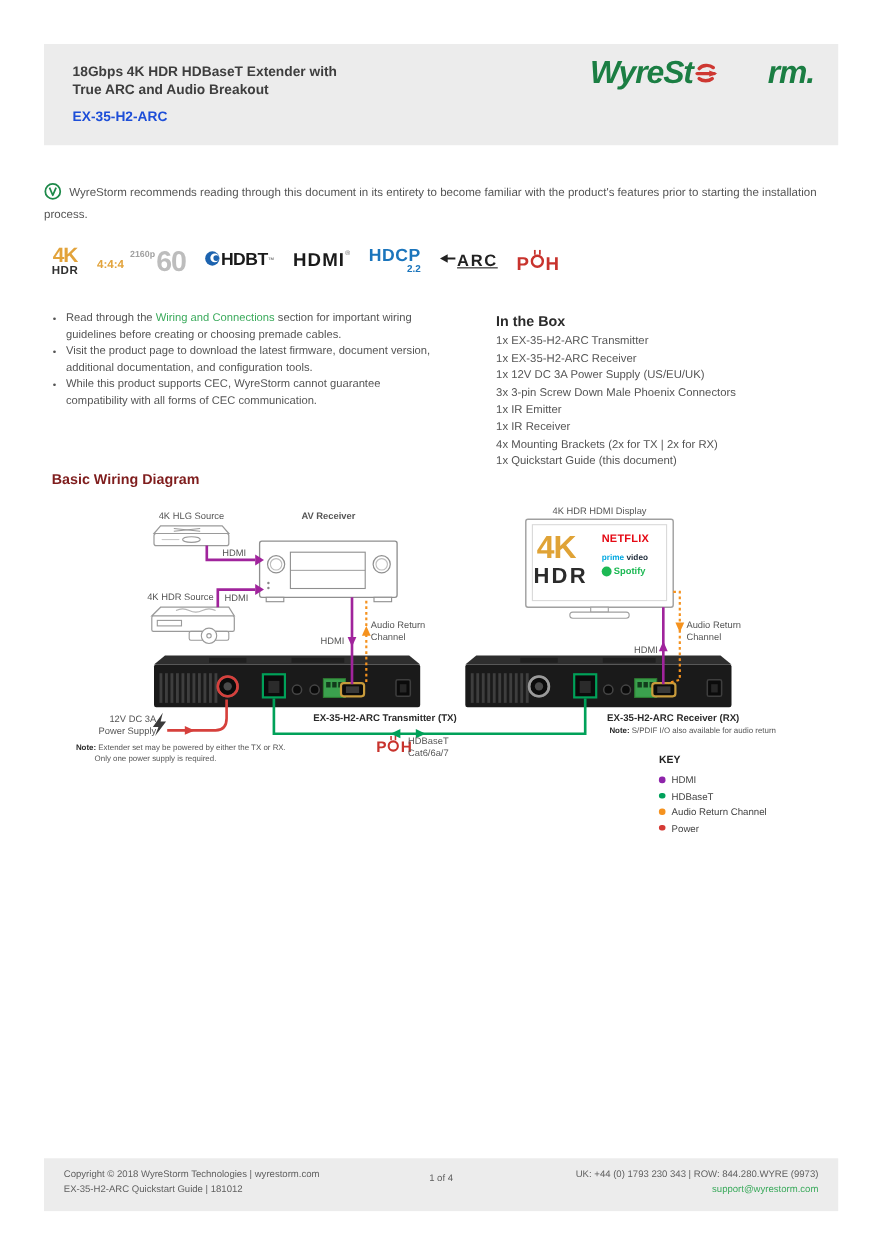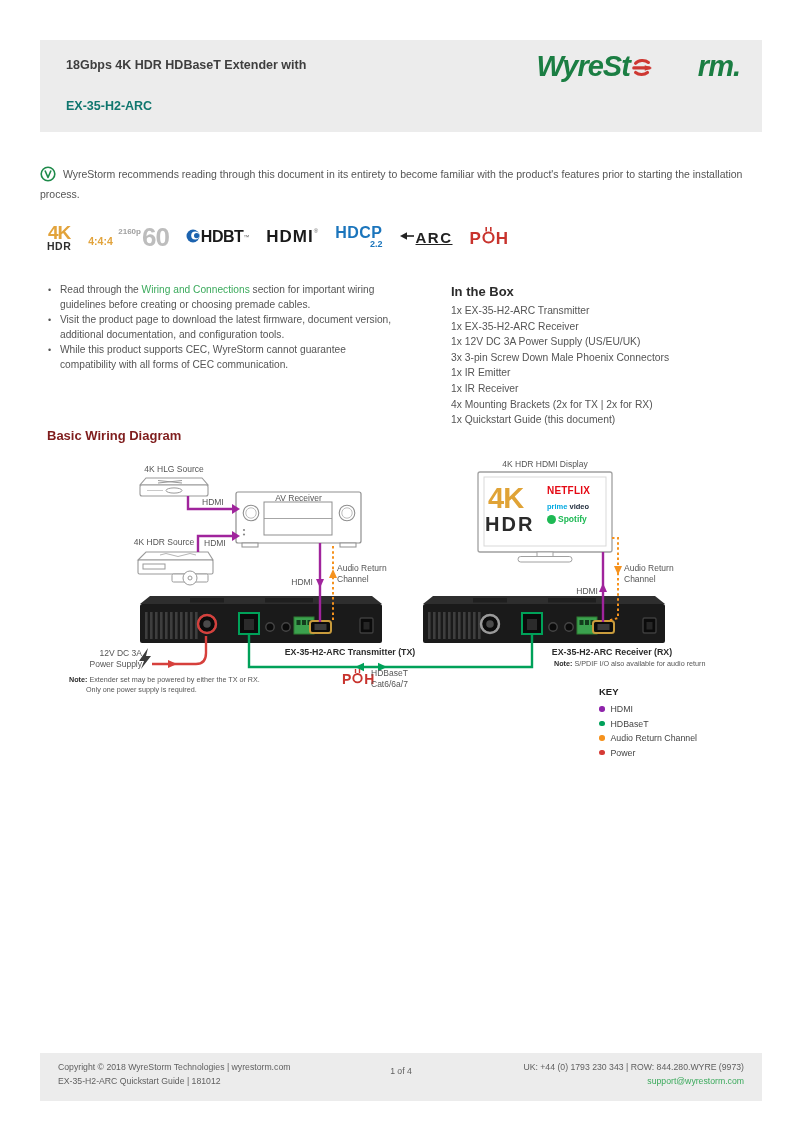--- a/index.html
+++ b/index.html
@@ -6,21 +6,21 @@
   html,body { background:#fff; }
   .page {
     position:relative; width:802px; height:1134px; background:#ffffff;
     font-family:"Liberation Sans", sans-serif; overflow:hidden;
   }
   .abs { position:absolute; }
 
   
   .header-band { left:40px; top:40px; width:722px; height:92px; background:#ececec; }
   .hdr-title { left:66px; top:57px; font-size:12.5px; font-weight:bold; color:#3e3e3e; line-height:16px; }
-  .hdr-product { left:66px; top:99px; font-size:12.5px; font-weight:bold; color:#0f766e; }
+  .hdr-product { left:66px; top:99px; font-size:12.5px; font-weight:bold; color:#1d4ed8; }
   .brand { left:430px; top:50px; width:310px; text-align:right; }
   .brand-text { font-size:29px; font-weight:bold; font-style:italic; color:#1b7e43; letter-spacing:-1px;margin-left:44px; }
   .brand-swirl { display:inline-block; width:22px; height:22px; vertical-align:-2px; margin:0 1px; }
   .hdr-sub { left:430px; top:97px; width:310px; text-align:right; font-size:15px; font-weight:bold; color:#3e3e3e; }
 
   
   .intro { left:40px; top:166px; width:722px; font-size:10.5px; color:#555; line-height:15.5px; }
   .intro-icon { display:inline-block; vertical-align:-4px; margin-right:4px; }
 
   
@@ -92,20 +92,21 @@
   .foot-right .green-link { color:#3baa5c; }
 </style>
 </head>
 <body>
 
 <div class="page">
 
   <div class="abs header-band"></div>
   <div class="abs hdr-title">
     <div>18Gbps 4K HDR HDBaseT Extender with</div>
+    <div>True ARC and Audio Breakout</div>
   </div>
   <div class="abs hdr-product">EX-35-H2-ARC</div>
   <div class="abs brand">
     <span class="brand-text">WyreSt</span><span class="brand-swirl"><svg width="22" height="22" viewBox="0 0 24 24">
           <g fill="none" stroke="#ce3832" stroke-width="3.4" stroke-linecap="round">
             <path d="M5,8 A9,7 0 0 1 19,7"></path>
             <path d="M3,13 H20"></path>
             <path d="M5,18 A9,7 0 0 0 18,18"></path>
           </g>
           <polygon points="15,10 23,13 15,16" fill="#ce3832"></polygon>
@@ -304,21 +305,21 @@
       </g>
 
       <g>
         <path d="M112,212 L156,212 Q166,212 166,201 L166,184" fill="none" stroke="#d6403c" stroke-width="2.4"></path>
         <polygon points="128,208 128,216 137,212" fill="#d6403c"></polygon>
         <polygon points="108,196 99,209 104,209 101,217 111,204 106,204" fill="#3a3a3a"></polygon>
       </g>
     </svg>
 
     <div class="dlabel center" style="left:96px;top:12px;width:76px;">4K HLG Source</div>
-    <div class="dlabel center" style="left:196px;top:41px;width:125px;">AV Receiver</div>
+    <div class="dlabel center" style="left:196px;top:12px;width:125px;font-weight:bold;">AV Receiver</div>
     <div class="dlabel center" style="left:86px;top:85px;width:76px;">4K HDR Source</div>
     <div class="dlabel" style="left:162px;top:45px;">HDMI</div>
     <div class="dlabel" style="left:164px;top:86px;">HDMI</div>
     <div class="dlabel right" style="left:240px;top:125px;width:33px;">HDMI</div>
     <div class="dlabel right" style="left:524px;top:134px;width:34px;">HDMI</div>
     <div class="dlabel" style="left:297px;top:111px;">
       <div>Audio Return</div>
       <div>Channel</div>
     </div>
     <div class="dlabel" style="left:584px;top:111px;">

